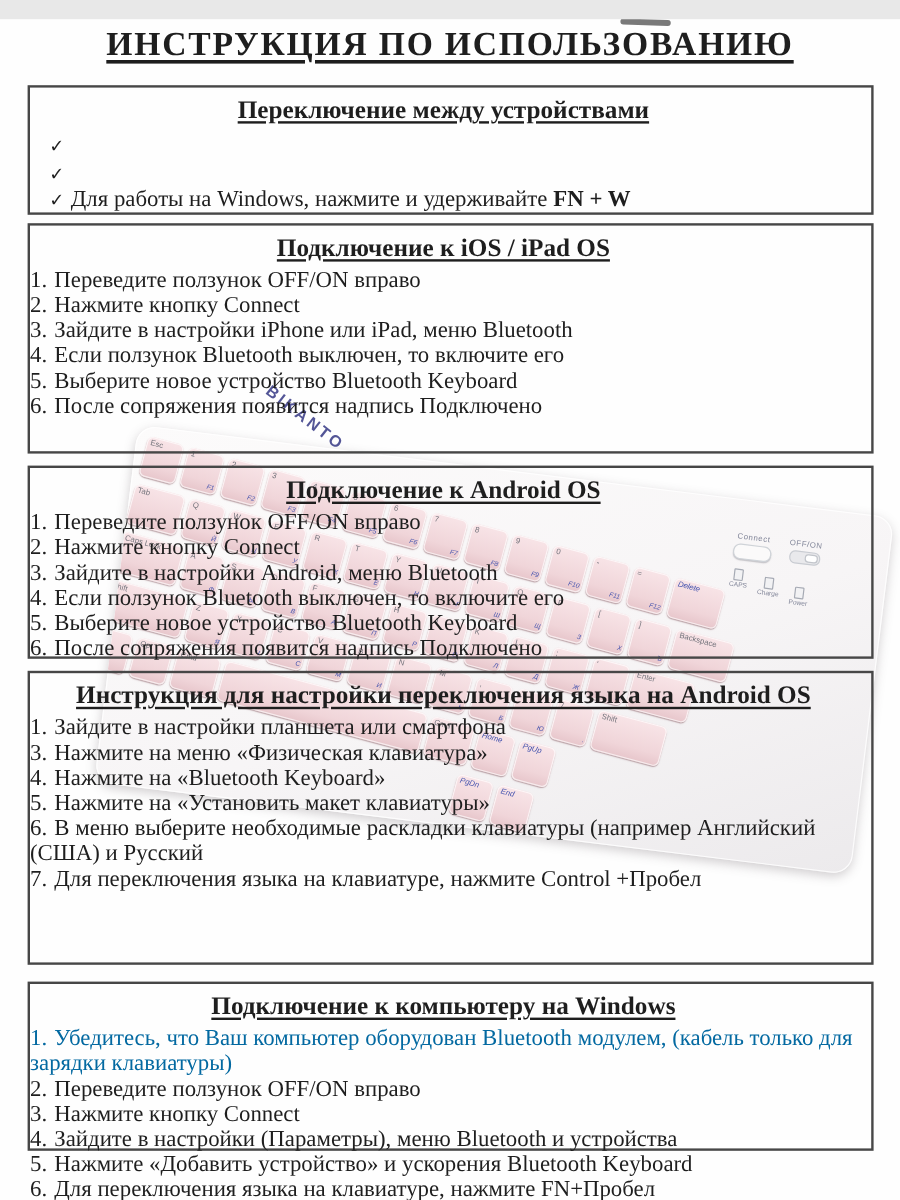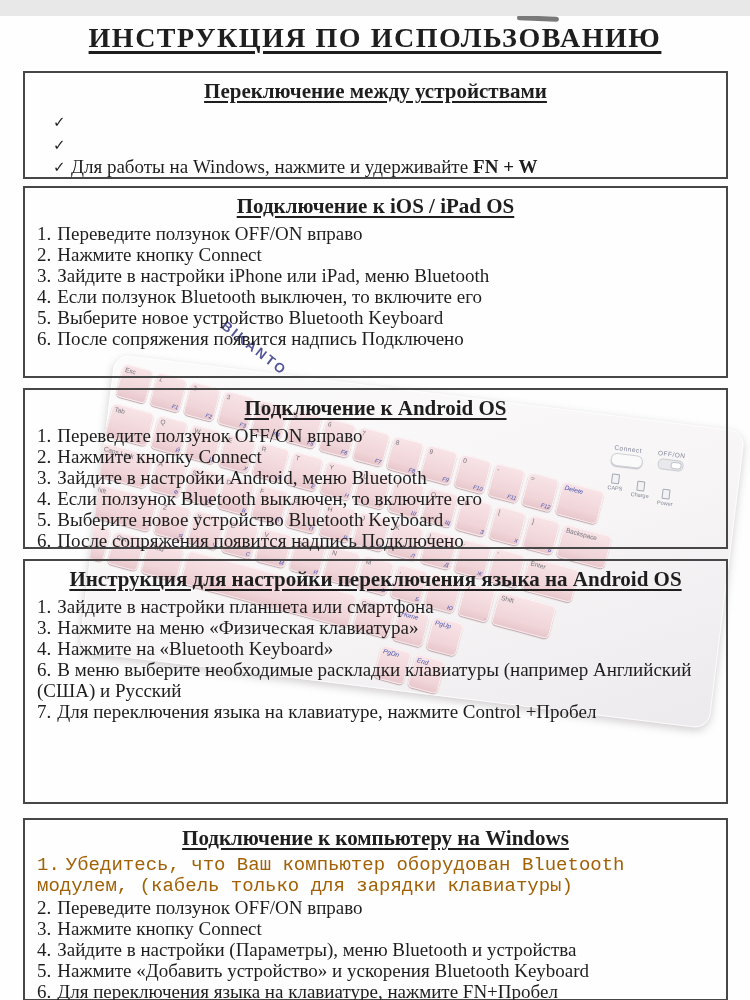--- a/index.html
+++ b/index.html
@@ -17,39 +17,39 @@
     margin:0;z-index:5;
   }
   
   .smudge-top{position:absolute;left:517px;top:0;width:42px;height:5px;background:#4c4c4c;border-radius:3px;opacity:.75;transform:rotate(2deg);z-index:6;}
   .smudge-bottom-a{position:absolute;left:6px;top:992px;width:90px;height:4px;background:#8a8a8a;opacity:.8;z-index:6;}
   .smudge-bottom-b{position:absolute;left:98px;top:993px;width:295px;height:2px;background:#c4c4c4;z-index:6;}
   
   .box{
     position:absolute;left:23px;width:705px;box-sizing:border-box;
     border:2px solid #474747;background:transparent;z-index:4;
-    padding:4px 12px 0 12px;
+    padding:4px 12px 0 0;
   }
   .s0{top:55px;height:108px}
   .s1{top:170px;height:192px}
   .s2{top:372px;height:161px}
   .s3{top:543px;height:245px}
-  .s4{top:802px;height:183px}
+  .s4{top:802px;height:141px}
   .box-heading{
     margin:2px 0 4px 0;text-align:center;
     font-size:21px;font-weight:bold;
     text-decoration:underline;text-decoration-thickness:2px;text-underline-offset:3px;
   }
   .items{font-size:19px;line-height:21px;}
   .s0 .items{line-height:22.5px;padding-top:3px;}
   .item{position:relative;}
   .item.check{display:flex;}
   .check-mark{flex:0 0 34px;padding-left:16px;box-sizing:border-box;font-family:"DejaVu Sans",sans-serif;font-size:15px;}
   .item-bold{font-weight:bold;margin-left:5px;}
-  .item.red{color:#a16207;font-family:Liberation Mono, monospace;}
+  .item.red{color:#0369a1;}
   .num-prefix{margin-right:6px;}
   
   .keyboard{
     position:absolute;left:115px;top:338px;width:635px;height:300px;
     transform:rotate(7deg);transform-origin:0 0;
     background:linear-gradient(155deg,#fcfbfb 0%,#f7f5f6 55%,#eceaec 100%);
     border-radius:16px;
     box-shadow:0 3px 9px rgba(90,80,85,.28), inset 0 0 0 1px rgba(255,255,255,.8);
     z-index:1;overflow:hidden;
   }
@@ -447,20 +447,23 @@
           <div class="item num">
     <span class="num-prefix">1.</span><span class="item-text">Зайдите в настройки планшета или смартфона</span>
   </div>
           <div class="item num">
     <span class="num-prefix">3.</span><span class="item-text">Нажмите на меню «Физическая клавиатура»</span>
   </div>
           <div class="item num">
     <span class="num-prefix">4.</span><span class="item-text">Нажмите на «Bluetooth Keyboard»</span>
   </div>
           <div class="item num">
+    <span class="num-prefix">5.</span><span class="item-text">Нажмите на «Установить макет клавиатуры»</span>
+  </div>
+          <div class="item num">
     <span class="num-prefix">6.</span><span class="item-text">В меню выберите необходимые раскладки клавиатуры (например Английский (США) и Русский</span>
   </div>
           <div class="item num">
     <span class="num-prefix">7.</span><span class="item-text">Для переключения языка на клавиатуре, нажмите Control +Пробел</span>
   </div>
         </div>
   </section>
       <section class="box s4">
     <h2 class="box-heading">Подключение к компьютеру на Windows</h2>
     <div class="items">

